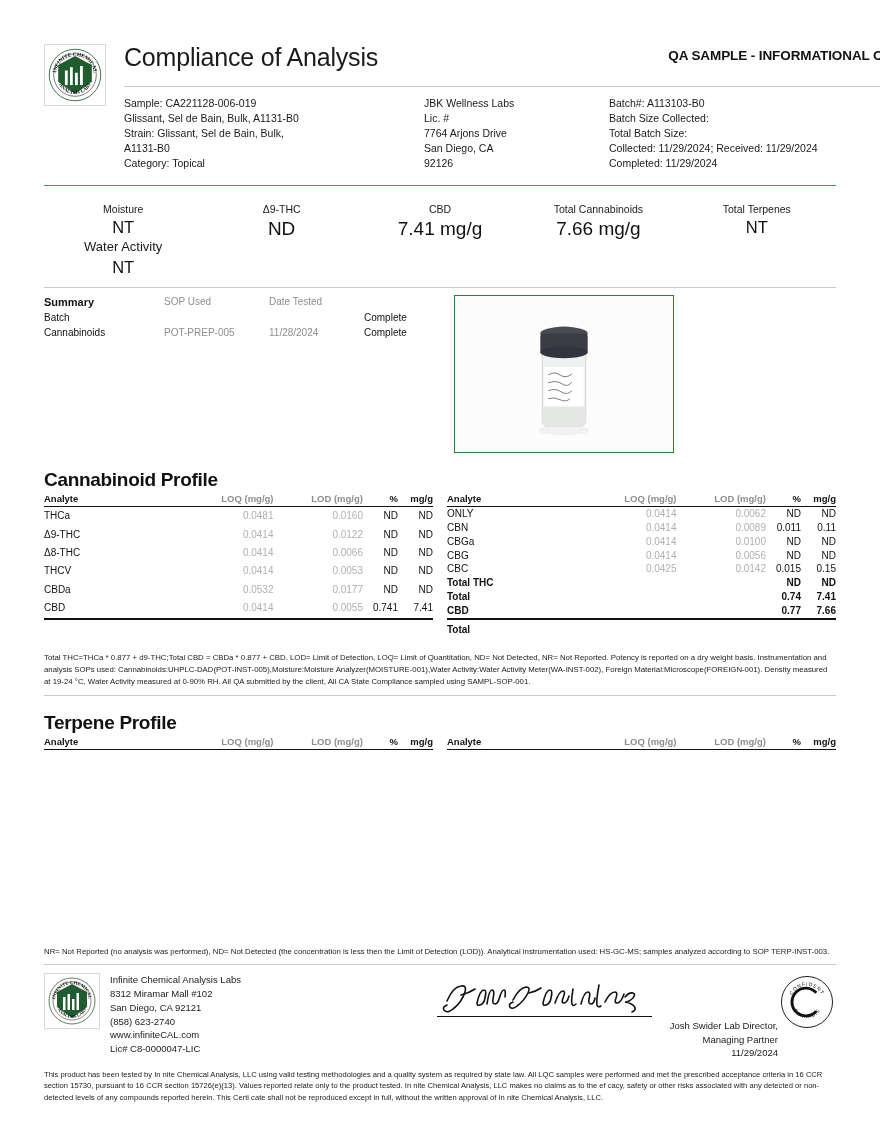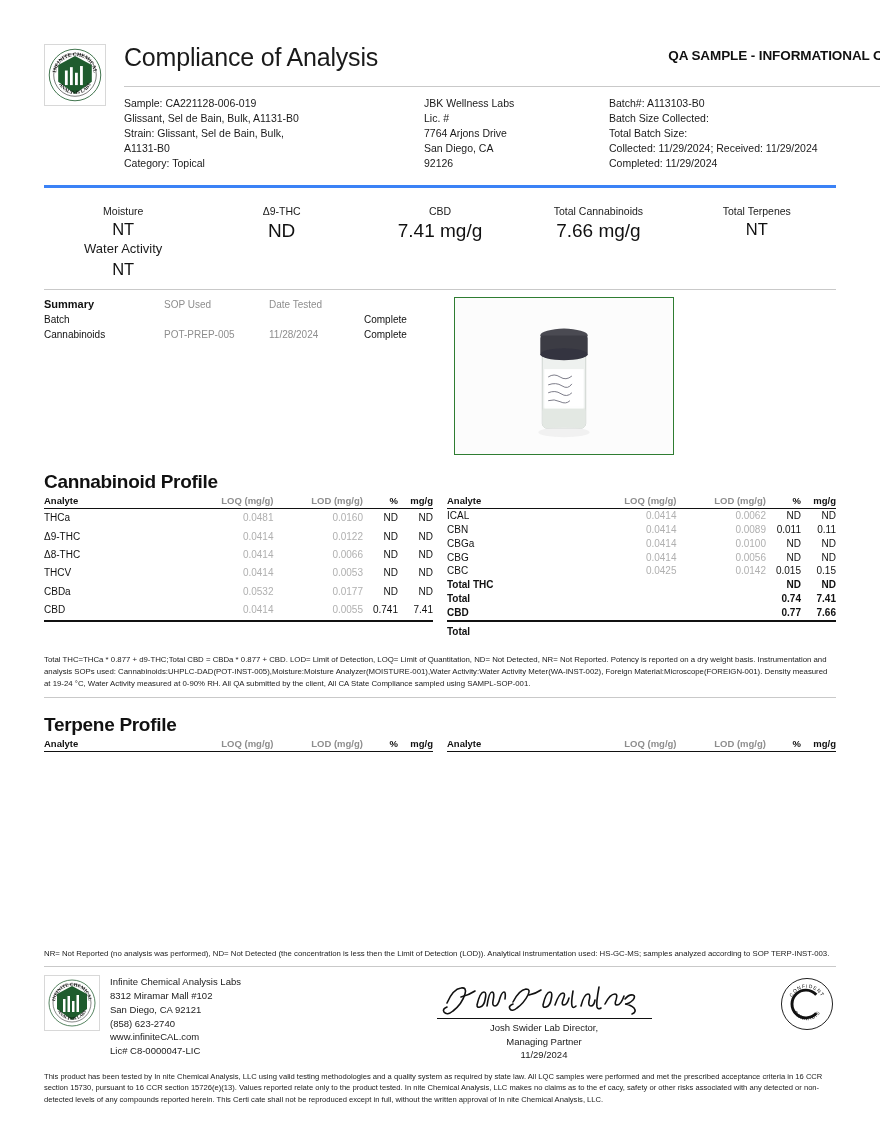--- a/index.html
+++ b/index.html
@@ -90,21 +90,21 @@
   }
   .info-col { box-sizing: border-box; }
   .col-a { width: 300px; padding-right: 10px; }
   .col-b { width: 185px; padding-right: 10px; }
   .col-c { width: 300px; }
   .info-col div { white-space: pre-wrap; }
 
   
   .metrics-wrap {
     margin: 14px 44px 0 44px;
-    border-top: 3px solid #3b82f6;
+    border-top: 1px solid #3b82f6;
     border-bottom: 1px solid #c9c9c9;
     padding: 16px 0 9px 0;
   }
   .metrics {
     display: flex;
   }
   .metric {
     flex: 1;
     text-align: center;
   }
@@ -135,21 +135,20 @@
     align-items: flex-start;
   }
   .summary {
     width: 400px;
     flex: 0 0 400px;
   }
   .sum-row {
     display: flex;
     font-size: 10px;
     line-height: 1.45;
-    align-items: center;
   }
   .sum-head .c1 { font-weight: bold; font-size: 11px; color:#111; }
   .sum-head .c2, .sum-head .c3 { color: #8e8e8e; }
   .sum-row .c1 { width: 120px; }
   .sum-row .c2 { width: 105px; color: #8e8e8e; }
   .sum-row .c3 { width: 95px; color: #8e8e8e; }
   .sum-row .c4 { width: 80px; color: #111; }
   .sum-head .c2, .sum-head .c3 { text-align: left; }
 
   .photo-frame {
@@ -292,21 +291,21 @@
   }
   .f-lab {
     padding-left: 10px;
     font-size: 9.5px;
     line-height: 1.46;
     color: #1a1a1a;
     width: 200px;
   }
   .f-sign {
     flex: 1;
-    text-align: center;
+    text-align: right;
     padding-top: 2px;
   }
   .sig-svg { display: block; margin: 0 auto; }
   .sig-line {
     border-top: 1.3px solid #111;
     width: 215px;
     margin: 1px auto 2px auto;
   }
   .f-sign .s-txt {
     font-size: 9.5px;
@@ -557,21 +556,21 @@
         <tr>
           <th class="analyte">Analyte</th>
           <th>LOQ (mg/g)</th>
           <th>LOD (mg/g)</th>
           <th class="pct">%</th>
           <th class="mgg">mg/g</th>
         </tr>
       </thead>
       <tbody>
         <tr>
-          <td class="analyte">ICAL</td>
+          <td class="analyte">ONLY</td>
           <td class="loq">0.0414</td>
           <td class="lod">0.0062</td>
           <td class="pct">ND</td>
           <td class="mgg">ND</td>
         </tr>
         <tr>
           <td class="analyte">CBN</td>
           <td class="loq">0.0414</td>
           <td class="lod">0.0089</td>
           <td class="pct">0.011</td>

